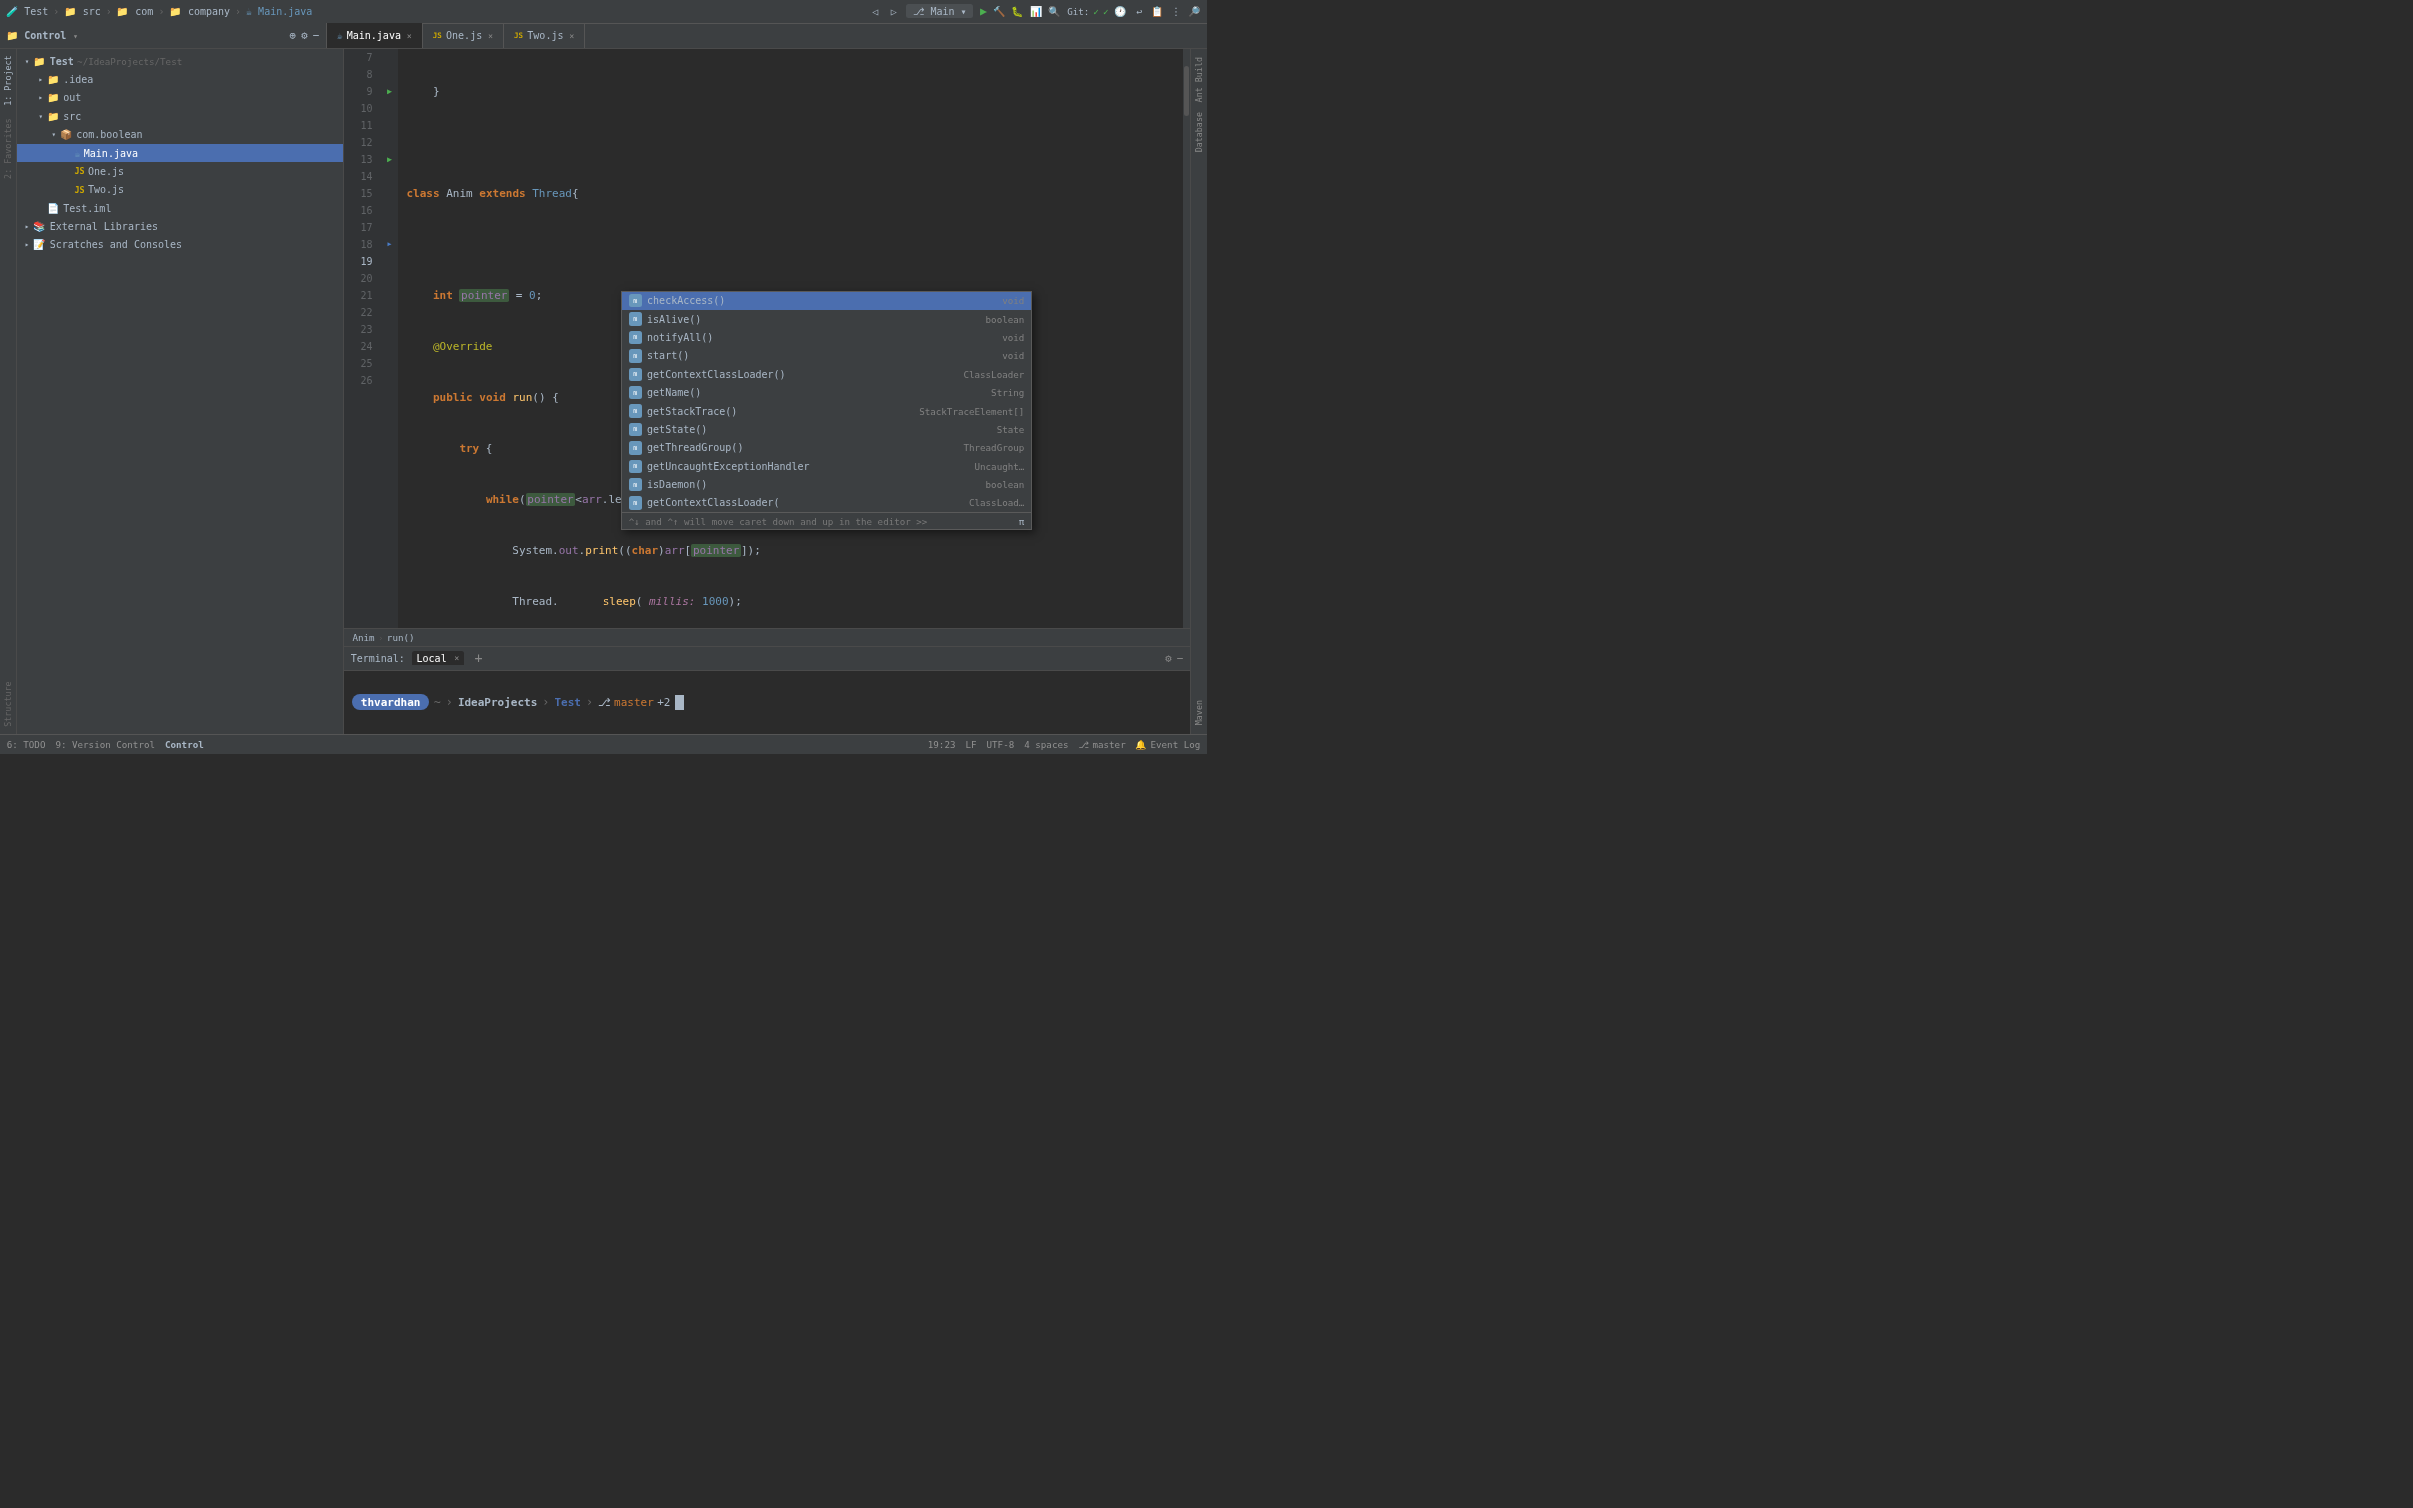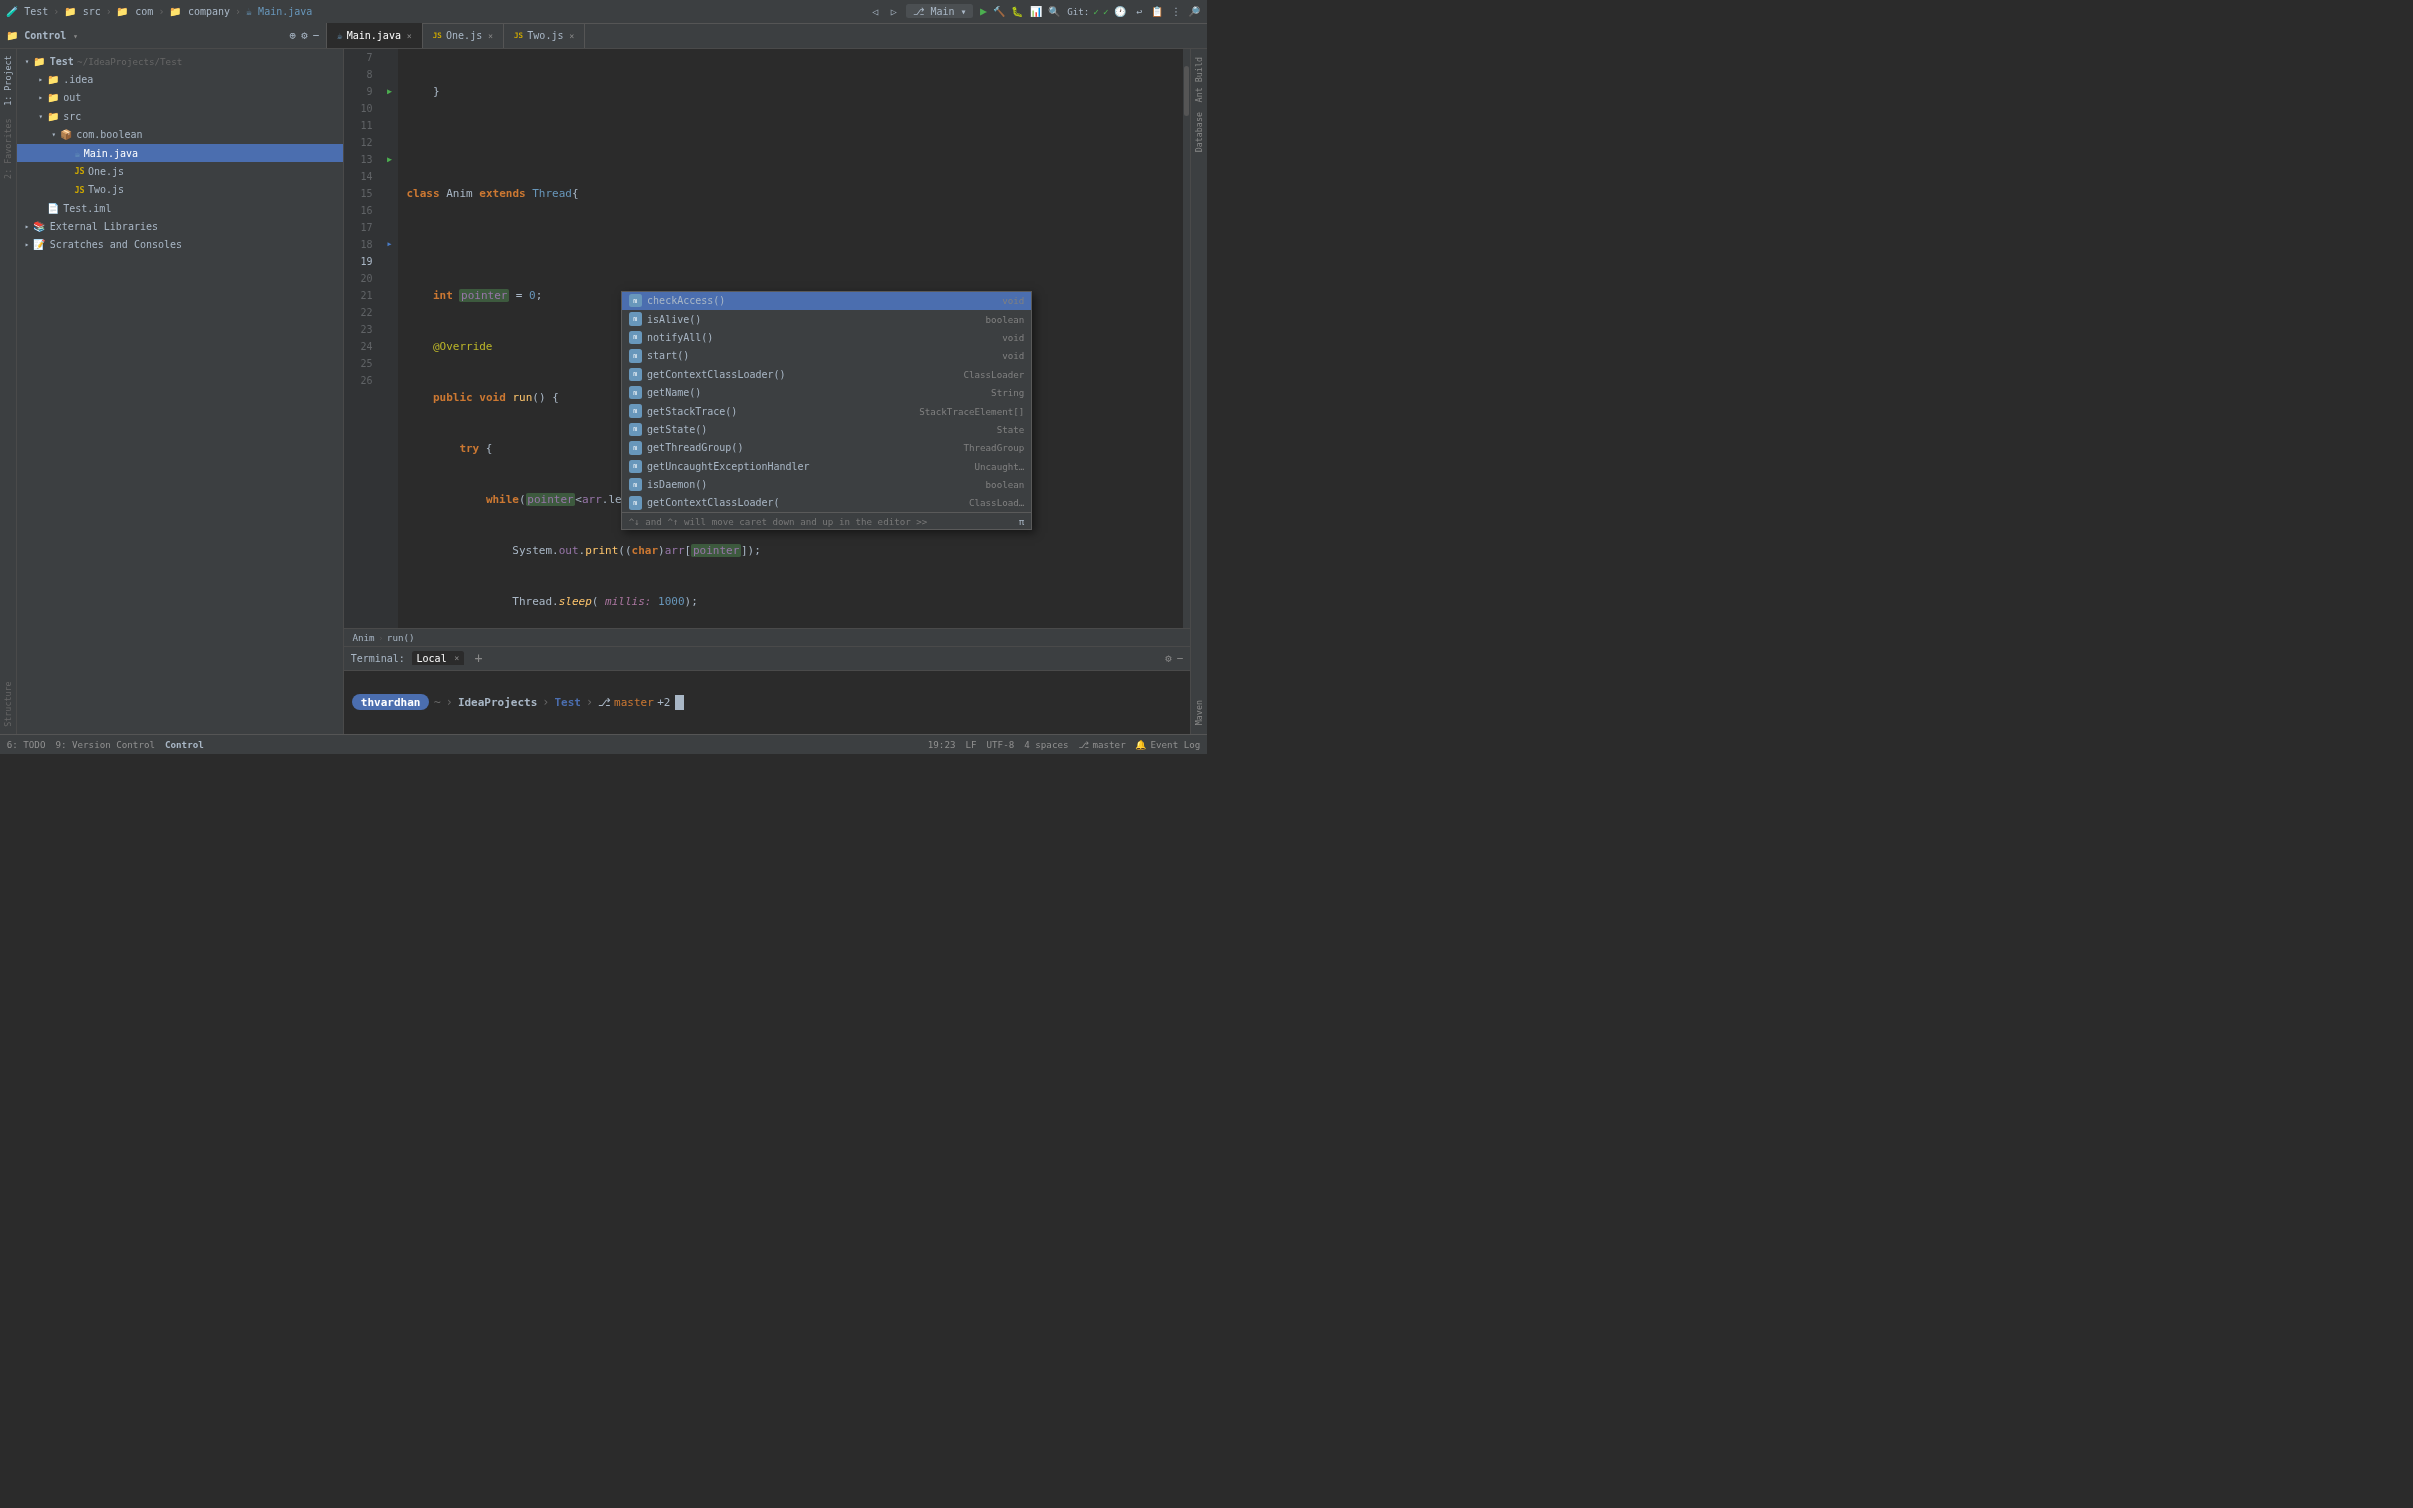--- a/index.html
+++ b/index.html
@@ -641,21 +641,21 @@
         <div class="line"><span class="bracket">    }</span></div>
         <div class="line">&nbsp;</div>
         <div class="line"><span class="kw">class</span> <span style="color:#a9b7c6;">Anim</span> <span class="kw">extends</span> <span class="type">Thread</span><span class="bracket">{</span></div>
         <div class="line">&nbsp;</div>
         <div class="line">    <span class="kw">int</span> <span class="field" style="background:#3d5a3e; padding: 0 1.7px; border-radius:1.7px;">pointer</span> = <span class="num">0</span>;</div>
         <div class="line">    <span class="ann">@Override</span></div>
         <div class="line">    <span class="kw">public</span> <span class="kw">void</span> <span class="fn">run</span>() {</div>
         <div class="line">        <span class="kw">try</span> {</div>
         <div class="line">            <span class="kw">while</span>(<span class="field" style="background:#3d5a3e; padding:0 1.7px; border-radius:1.7px;">pointer</span>&lt;<span style="color:#9876aa;">arr</span>.<span style="color:#a9b7c6;">length</span>) {</div>
         <div class="line">                <span style="color:#a9b7c6;">System</span>.<span style="color:#9876aa;">out</span>.<span class="fn">print</span>((<span class="kw">char</span>)<span style="color:#9876aa;">arr</span>[<span class="field" style="background:#3d5a3e; padding:0 1.7px; border-radius:1.7px;">pointer</span>]);</div>
-        <div class="line">                <span style="color:#a9b7c6;">Thread</span>.<span class="fn" style="font-style:italic;">sleep</span>( <span style="color:#aa759f; font-style:italic;">millis:</span> <span class="num">1000</span>);</div>
+        <div class="line">                <span style="color:#a9b7c6;">Thread</span>.<span class="fn" style="margin-left:44px;">sleep</span>( <span style="color:#aa759f; font-style:italic;">millis:</span> <span class="num">1000</span>);</div>
         
         
         
         
         
         
         
         
         
       </div>

